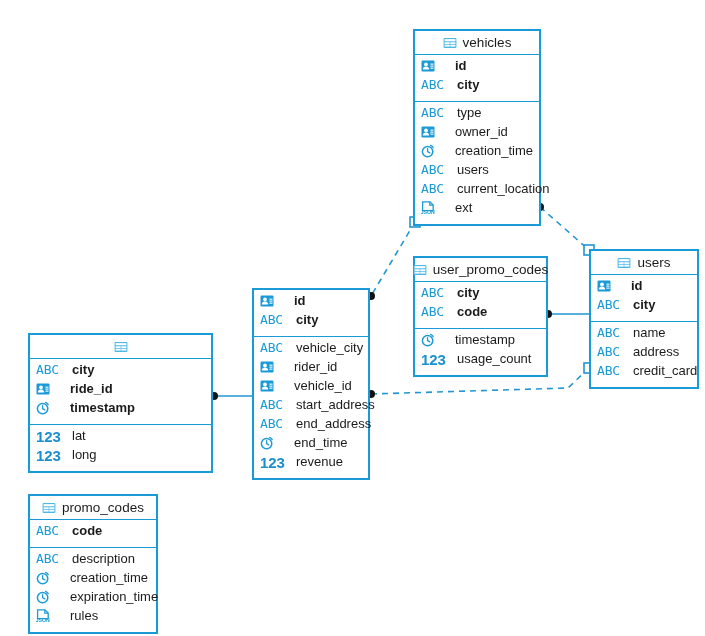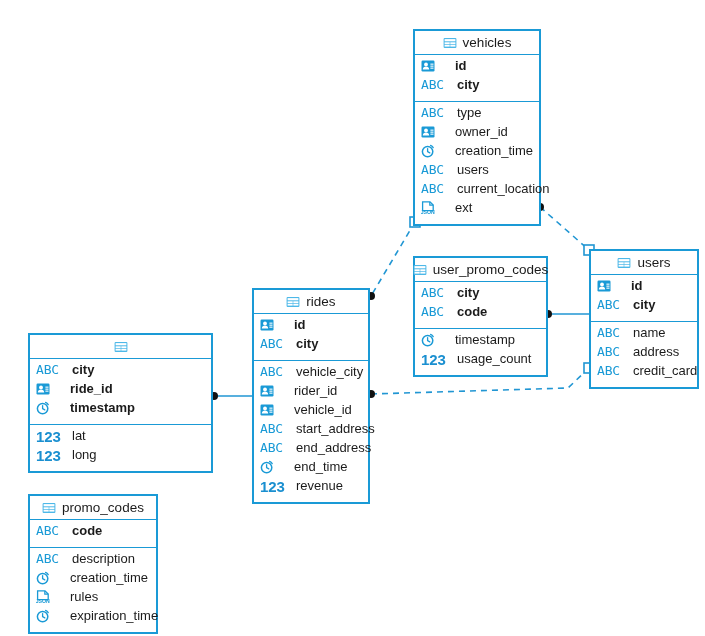--- a/index.html
+++ b/index.html
@@ -297,33 +297,20 @@
           <span class="abc-ic">ABC</span>
           <span class="col-name">address</span>
         </div>
         <div class="col-row">
           <span class="abc-ic">ABC</span>
           <span class="col-name">credit_card</span>
         </div>
       </div>
     </div>
     <div class="table-node" style="left: 252px; top: 288px; width: 118px;">
-      <div class="table-header">
-        <span class="ic">
-          <svg viewBox="0 0 14 14" width="14" height="14">
-            <rect x="0.6" y="2" width="12.8" height="10" rx="1" fill="#4db8e8"></rect>
-            <rect x="1.6" y="3.1" width="10.8" height="2.2" fill="#ffffff"></rect>
-            <rect x="1.6" y="6.3" width="5.1" height="1.8" fill="#ffffff"></rect>
-            <rect x="7.3" y="6.3" width="5.1" height="1.8" fill="#ffffff"></rect>
-            <rect x="1.6" y="8.8" width="5.1" height="1.8" fill="#ffffff"></rect>
-            <rect x="7.3" y="8.8" width="5.1" height="1.8" fill="#ffffff"></rect>
-          </svg>
-        </span>
-        <span class="table-title">rides</span>
-      </div>
       <div class="col-group">
         <div class="col-row pk">
           <span class="ic">
             <svg viewBox="0 0 14 14" width="14" height="14">
               <rect x="0.5" y="1.5" width="13" height="11" rx="1.2" fill="#1a9ad6"></rect>
               <circle cx="5" cy="5.4" r="1.9" fill="#ffffff"></circle>
               <path d="M1.8 10.6 C1.8 8.4 3.2 7.5 5 7.5 C6.8 7.5 8.2 8.4 8.2 10.6 Z" fill="#ffffff"></path>
               <rect x="9.4" y="4.6" width="3.1" height="1.1" fill="#ffffff"></rect>
               <rect x="9.4" y="6.6" width="3.1" height="1.1" fill="#ffffff"></rect>
               <rect x="9.4" y="8.6" width="3.1" height="1.1" fill="#ffffff"></rect>
@@ -475,32 +462,32 @@
               <circle cx="6.6" cy="7.6" r="5.2" fill="none" stroke="#1a9ad6" stroke-width="1.5"></circle>
               <path d="M6.6 4.6 L6.6 7.6 L8.8 8.9" fill="none" stroke="#1a9ad6" stroke-width="1.3" stroke-linecap="round"></path>
               <path d="M9.6 1.4 A5 5 0 0 1 12.2 3.6" fill="none" stroke="#1a9ad6" stroke-width="1.3" stroke-linecap="round"></path>
             </svg>
           </span>
           <span class="col-name">creation_time</span>
         </div>
         <div class="col-row">
           <span class="ic">
             <svg viewBox="0 0 14 14" width="14" height="14">
+              <circle cx="6.6" cy="7.6" r="5.2" fill="none" stroke="#1a9ad6" stroke-width="1.5"></circle>
+              <path d="M6.6 4.6 L6.6 7.6 L8.8 8.9" fill="none" stroke="#1a9ad6" stroke-width="1.3" stroke-linecap="round"></path>
+              <path d="M9.6 1.4 A5 5 0 0 1 12.2 3.6" fill="none" stroke="#1a9ad6" stroke-width="1.3" stroke-linecap="round"></path>
+            </svg>
+          </span>
+          <span class="col-name">expiration_time</span>
+        </div>
+        <div class="col-row">
+          <span class="ic">
+            <svg viewBox="0 0 14 14" width="14" height="14">
               <path d="M1.6 0.8 H9 L12.2 4 V9.6 H1.6 Z" fill="none" stroke="#1a9ad6" stroke-width="1.3"></path>
               <path d="M8.8 0.9 V4.2 H12.1" fill="none" stroke="#1a9ad6" stroke-width="1.2"></path>
               <text x="6.8" y="13.4" text-anchor="middle" font-size="5.2" font-weight="bold" font-family="&quot;Liberation Sans&quot;, sans-serif" fill="#1a9ad6">JSON</text>
             </svg>
           </span>
           <span class="col-name">rules</span>
         </div>
-        <div class="col-row">
-          <span class="ic">
-            <svg viewBox="0 0 14 14" width="14" height="14">
-              <circle cx="6.6" cy="7.6" r="5.2" fill="none" stroke="#1a9ad6" stroke-width="1.5"></circle>
-              <path d="M6.6 4.6 L6.6 7.6 L8.8 8.9" fill="none" stroke="#1a9ad6" stroke-width="1.3" stroke-linecap="round"></path>
-              <path d="M9.6 1.4 A5 5 0 0 1 12.2 3.6" fill="none" stroke="#1a9ad6" stroke-width="1.3" stroke-linecap="round"></path>
-            </svg>
-          </span>
-          <span class="col-name">expiration_time</span>
-        </div>
       </div>
     </div>
   </div>
 
 </body></html>

